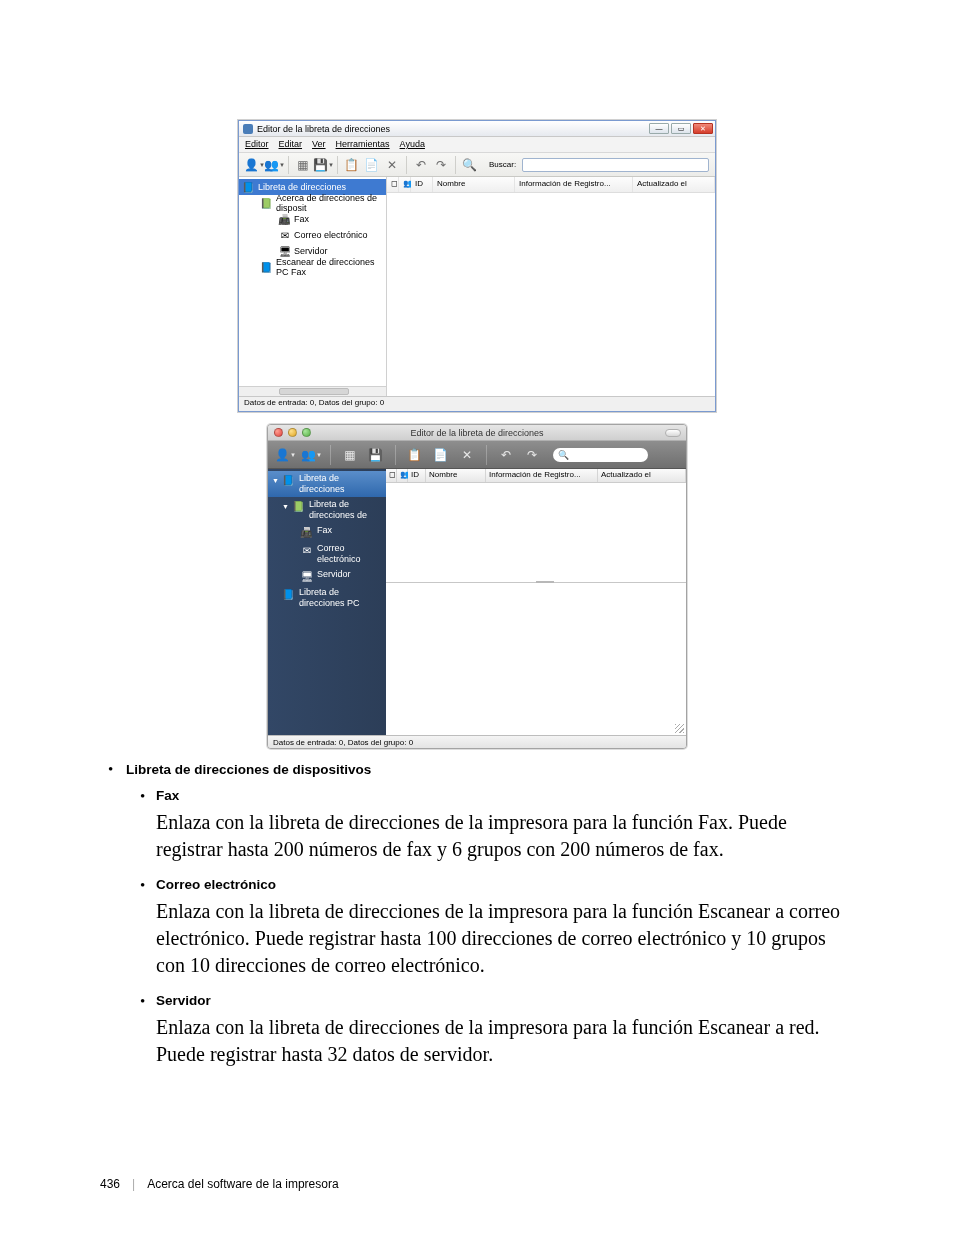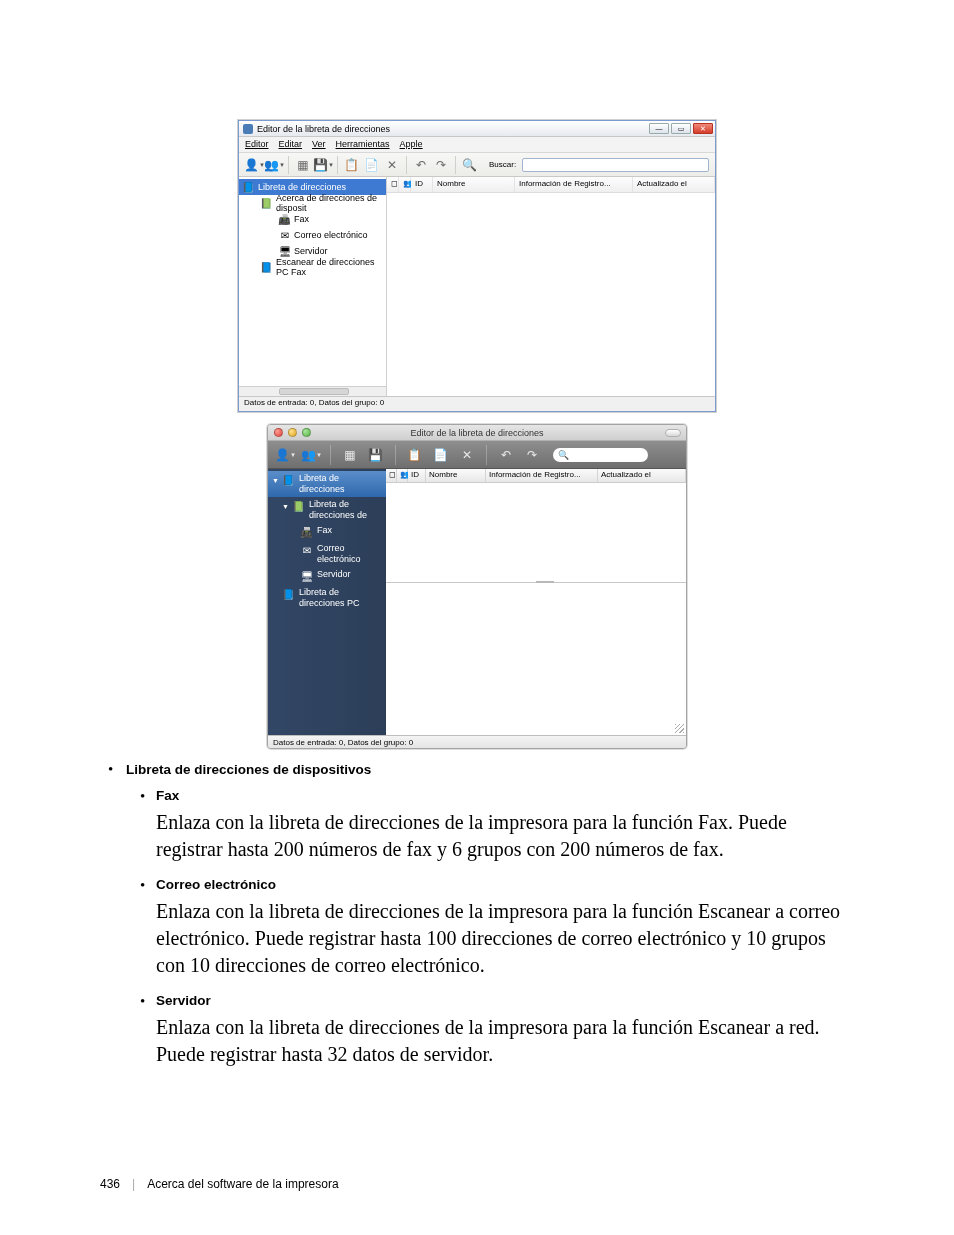--- a/index.html
+++ b/index.html
@@ -132,21 +132,21 @@
           <span class="win-ctrl">—</span>
           <span class="win-ctrl">▭</span>
           <span class="win-ctrl win-close">✕</span>
         </div>
       </div>
       <div class="win-menu">
         <span class="ul">Editor</span>
         <span class="ul">Editar</span>
         <span class="ul">Ver</span>
         <span class="ul">Herramientas</span>
-        <span class="ul">Apple</span>
+        <span class="ul">Ayuda</span>
       </div>
       <div class="win-toolbar">
         <span class="tbtn drop">👤</span>
         <span class="tbtn drop">👥</span>
         <span class="tsep"></span>
         <span class="tbtn">▦</span>
         <span class="tbtn drop">💾</span>
         <span class="tsep"></span>
         <span class="tbtn">📋</span>
         <span class="tbtn">📄</span>

